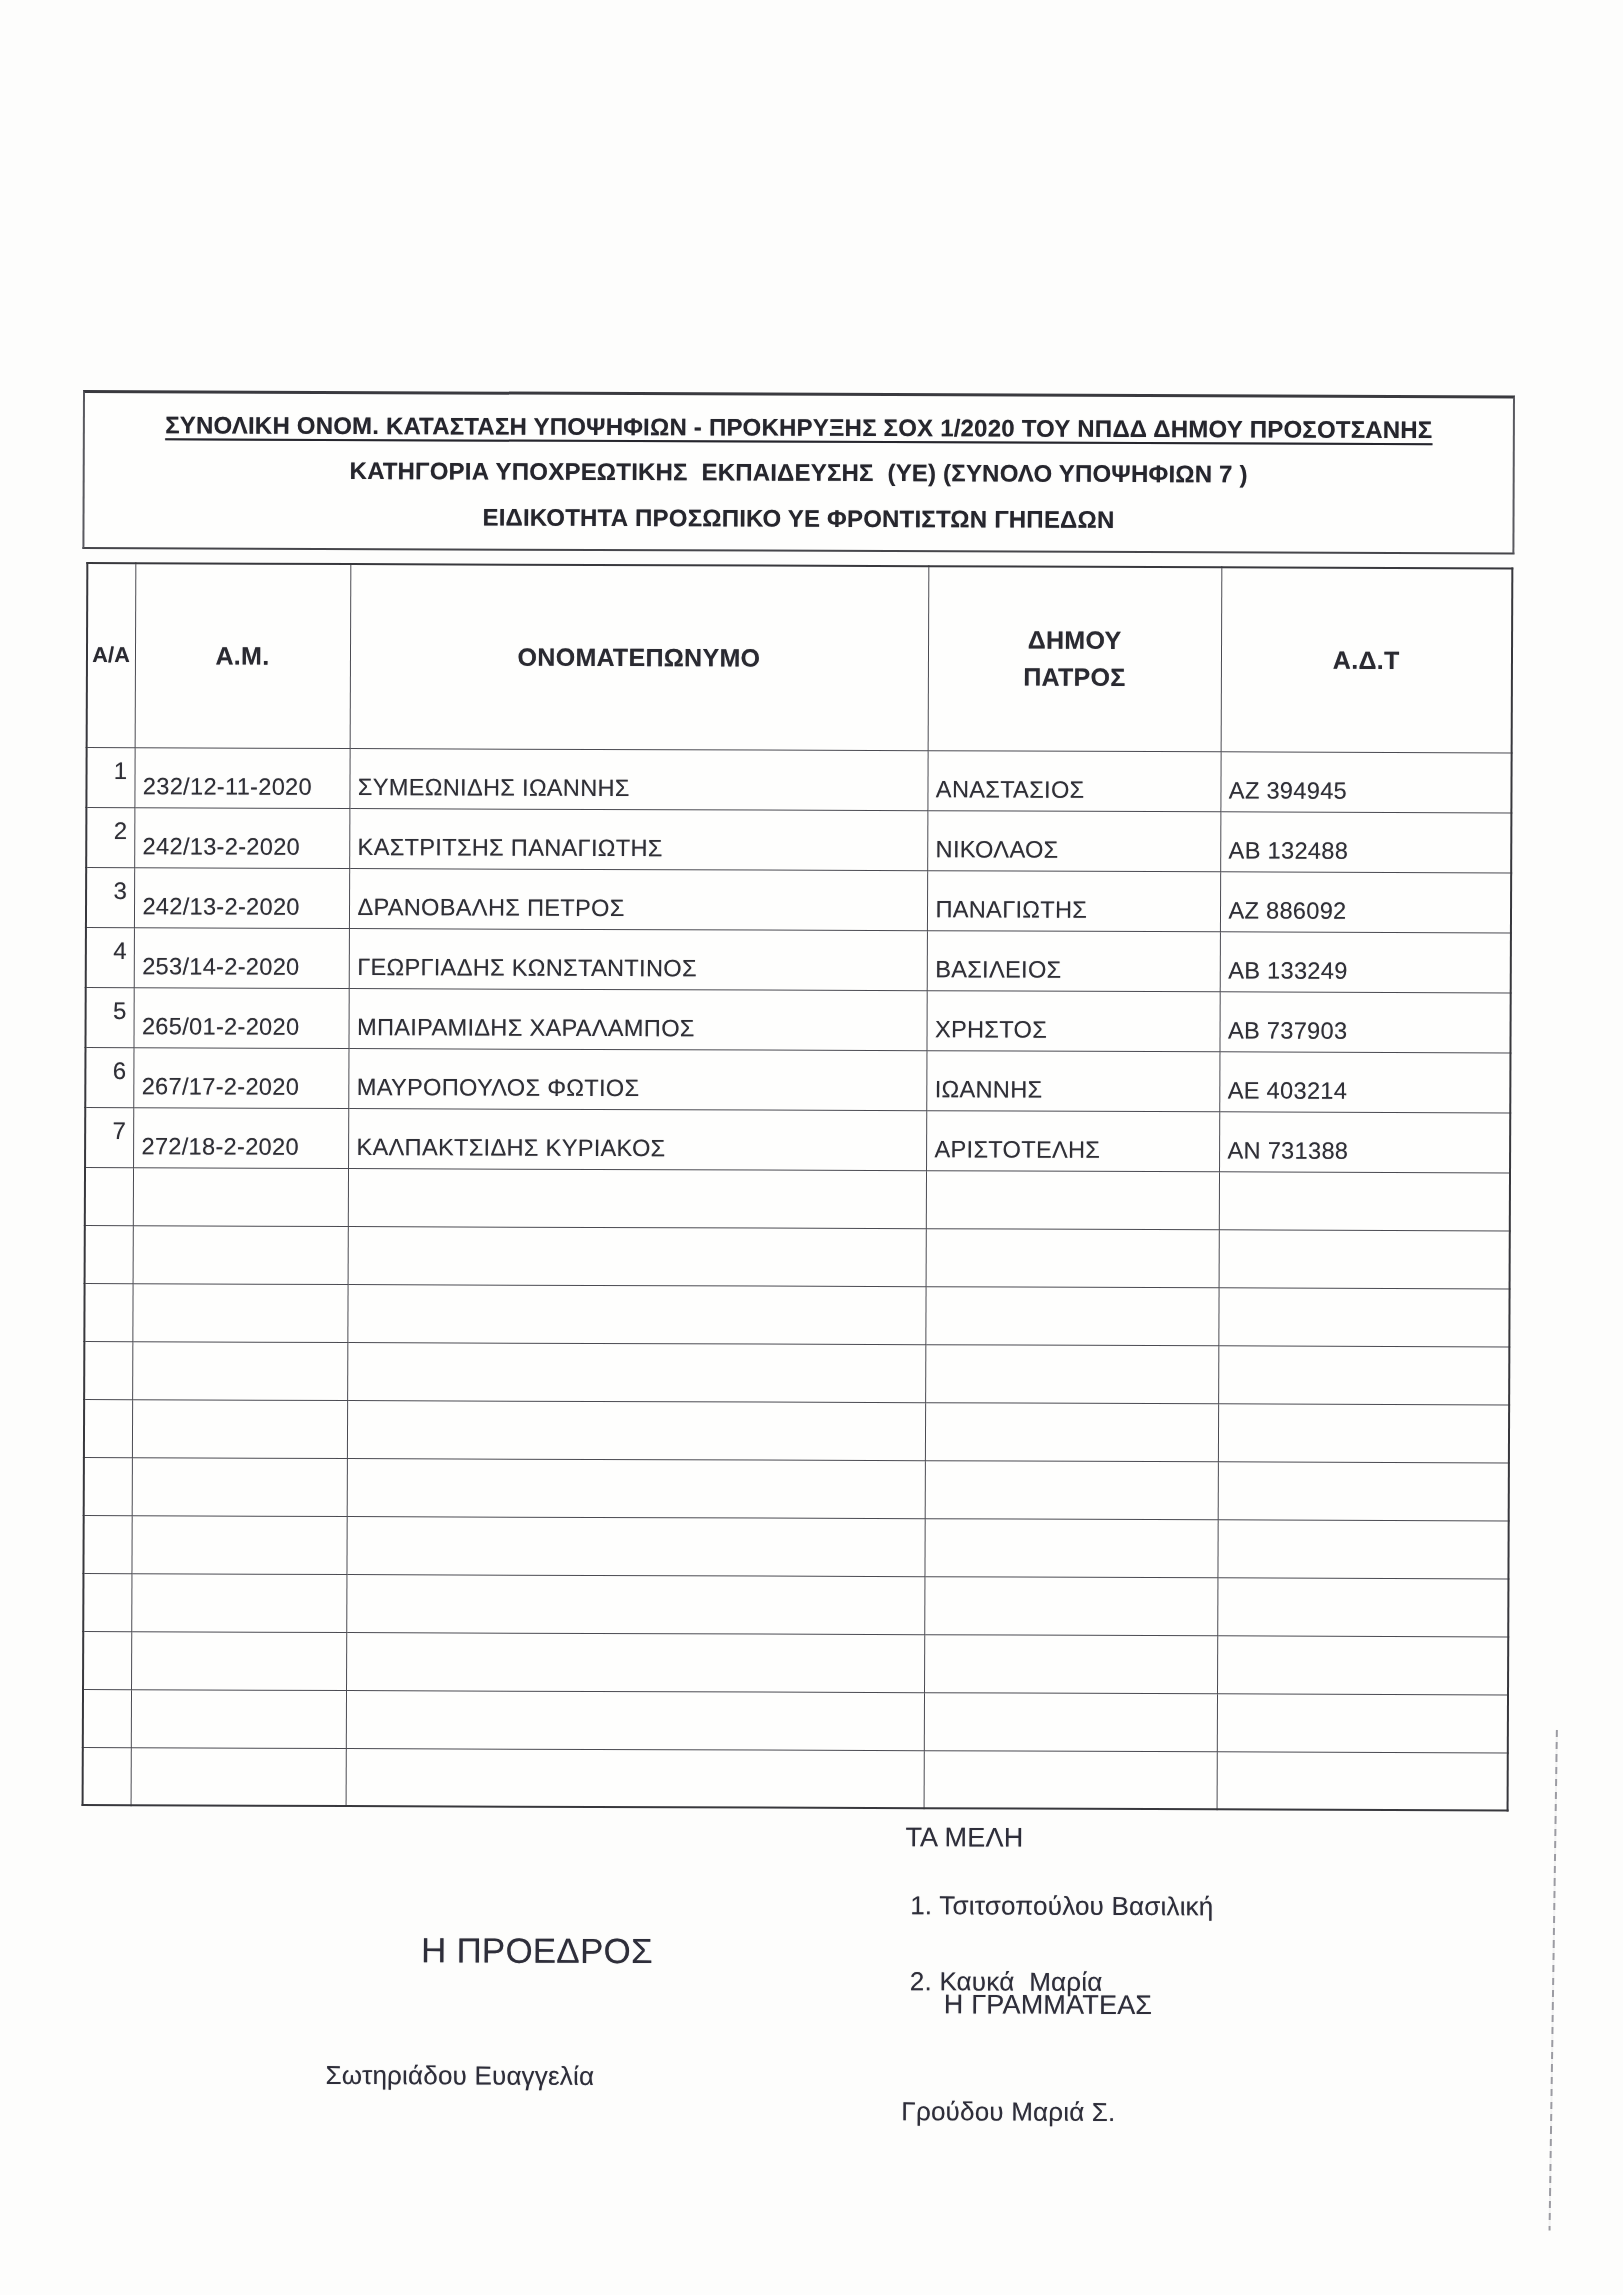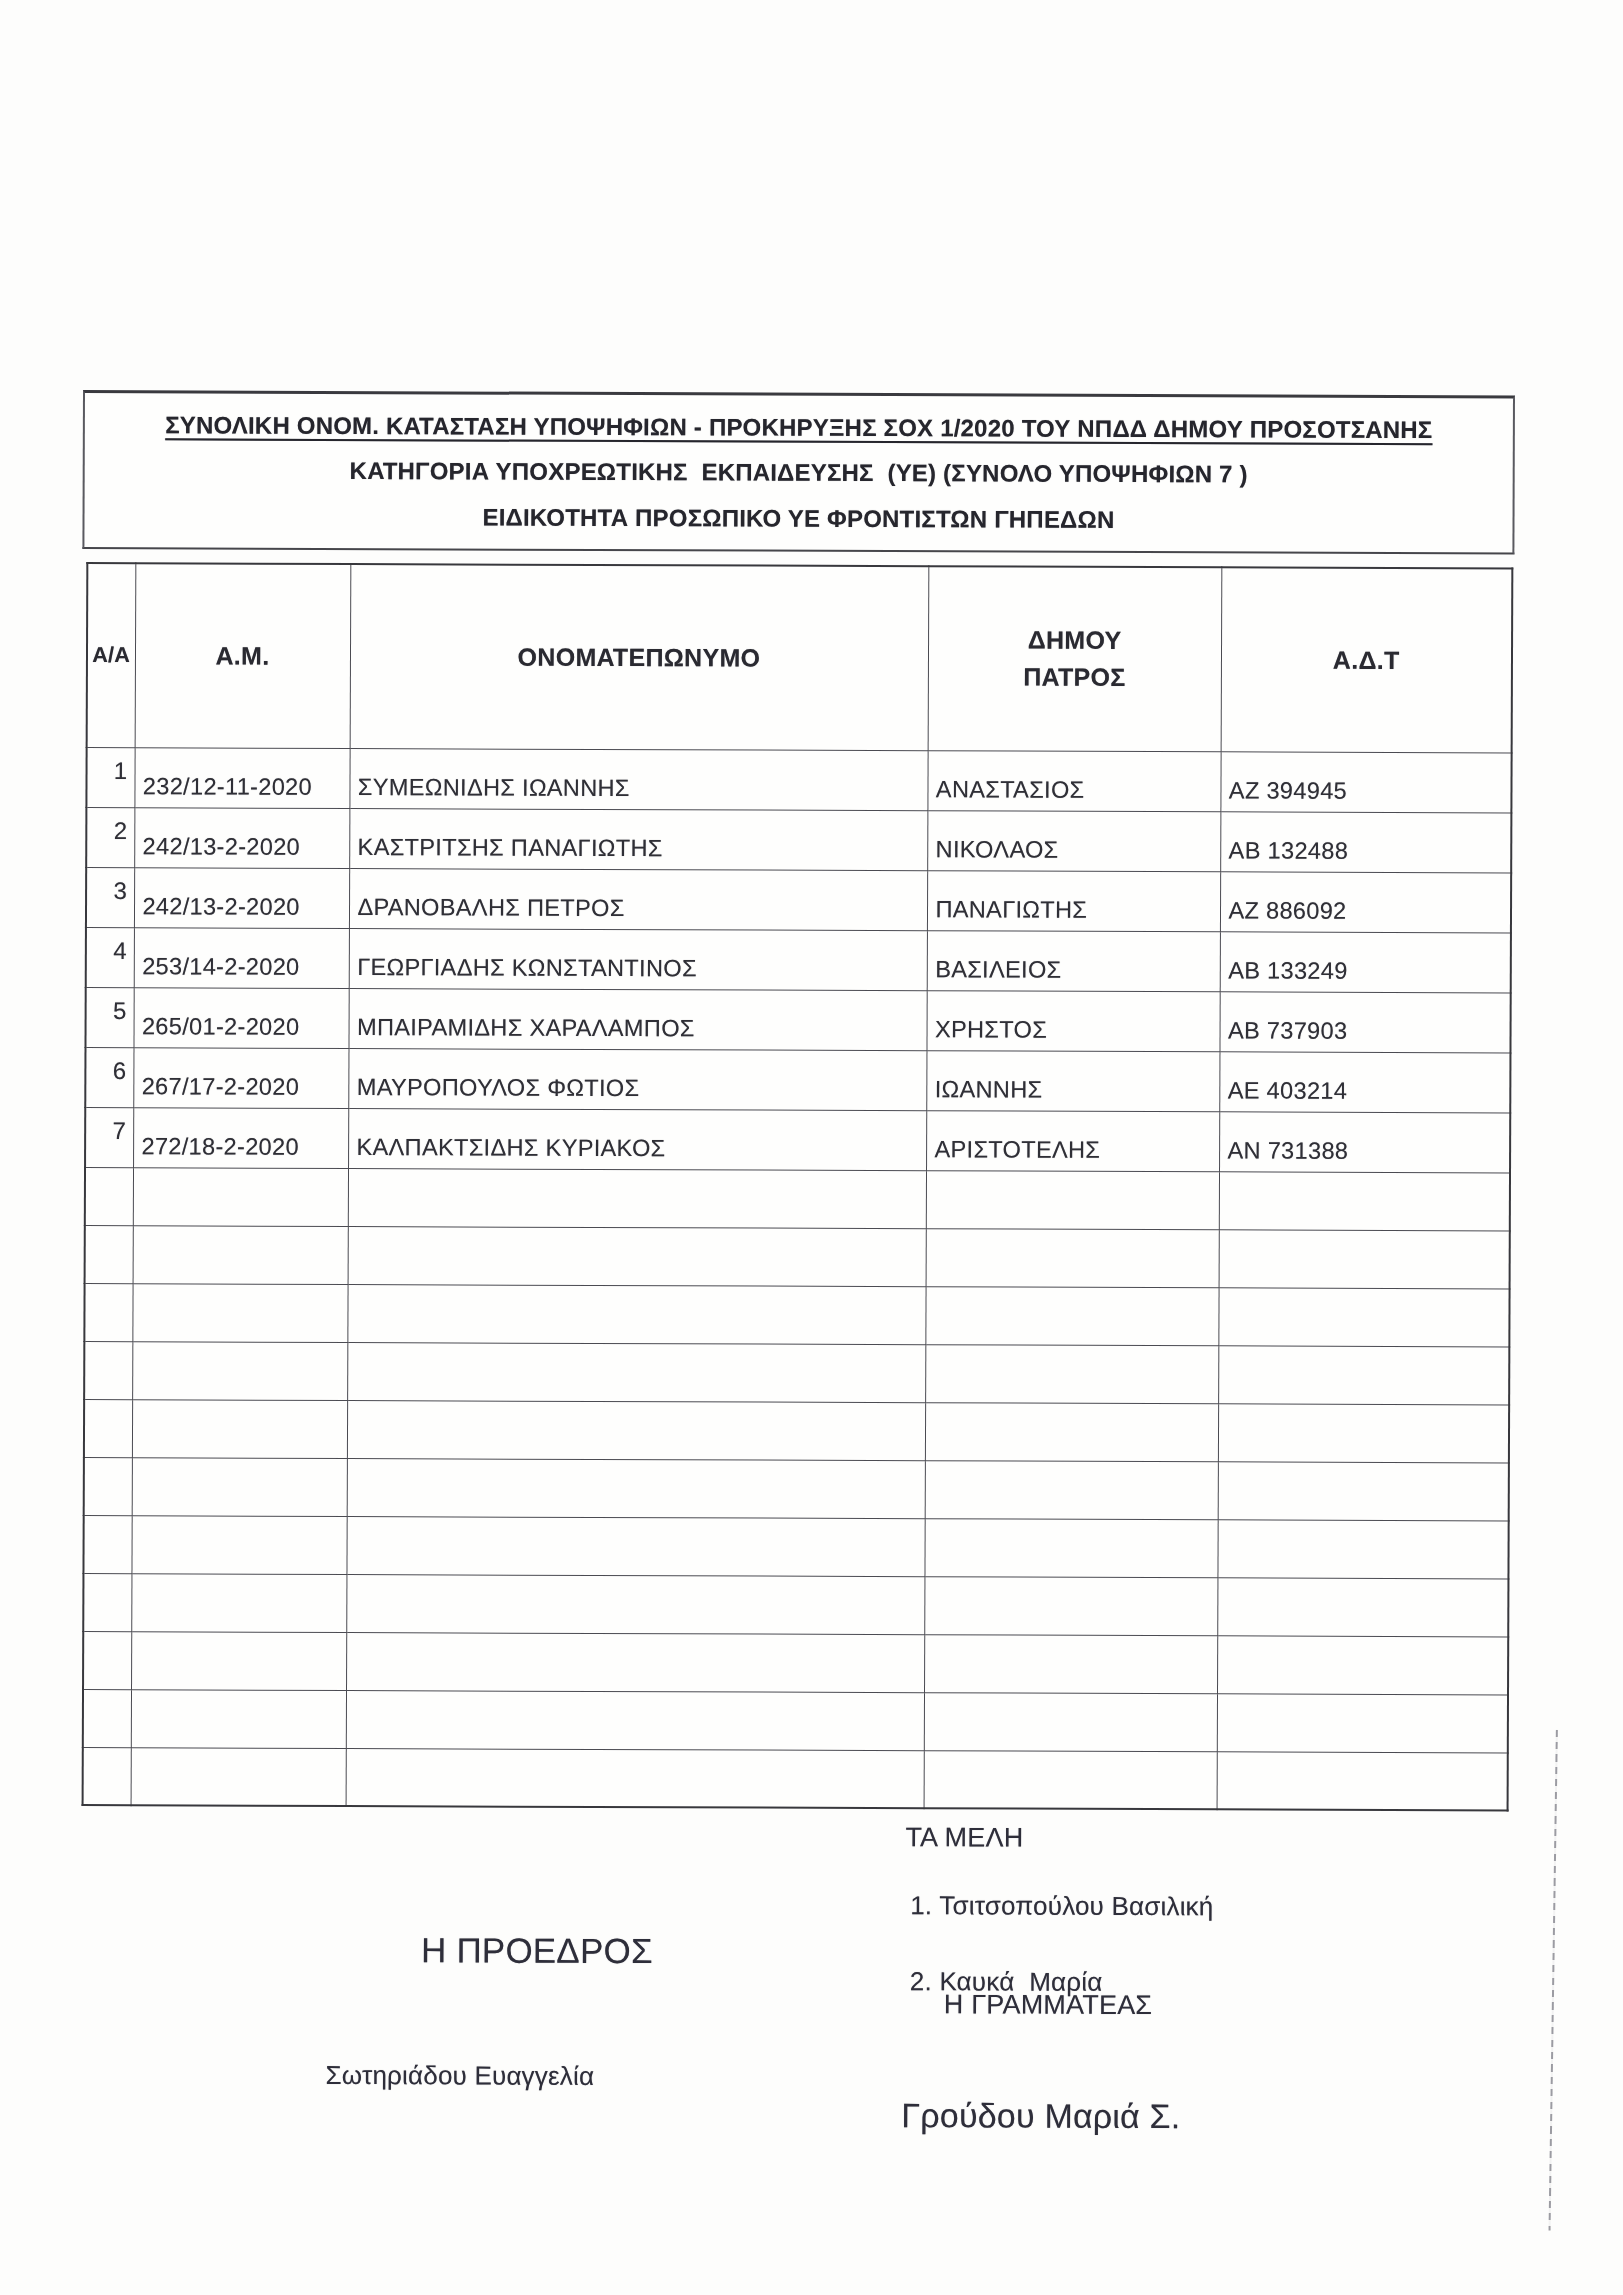--- a/index.html
+++ b/index.html
@@ -111,21 +111,21 @@
     white-space: pre;
     color: #2e2e3a;
     letter-spacing: 0.2px;
   }
   .sig-members      { left: 911px; top: 1819px; font-size: 27px; }
   .sig-member1      { left: 916px; top: 1887px; font-size: 26px; }
   .sig-president    { left: 427px;  top: 1929px; font-size: 35px; }
   .sig-member2      { left: 916px; top: 1963px; font-size: 26px; }
   .sig-secretary    { left: 907px; top: 1986px; font-size: 27px; margin-left: 43px; }
   .sig-president-nm { left: 332px;  top: 2059px; font-size: 26px; }
-  .sig-secretary-nm { left: 908px; top: 2093px; font-size: 34px; }
+  .sig-secretary-nm { left: 908px; top: 2093px; font-size: 26px; }
 
   
   .edge-artifact {
     position: absolute;
     left: 1561px;
     top: 1724px;
     width: 2px;
     height: 501px;
     transform: rotate(0.62deg);
     transform-origin: top center;

